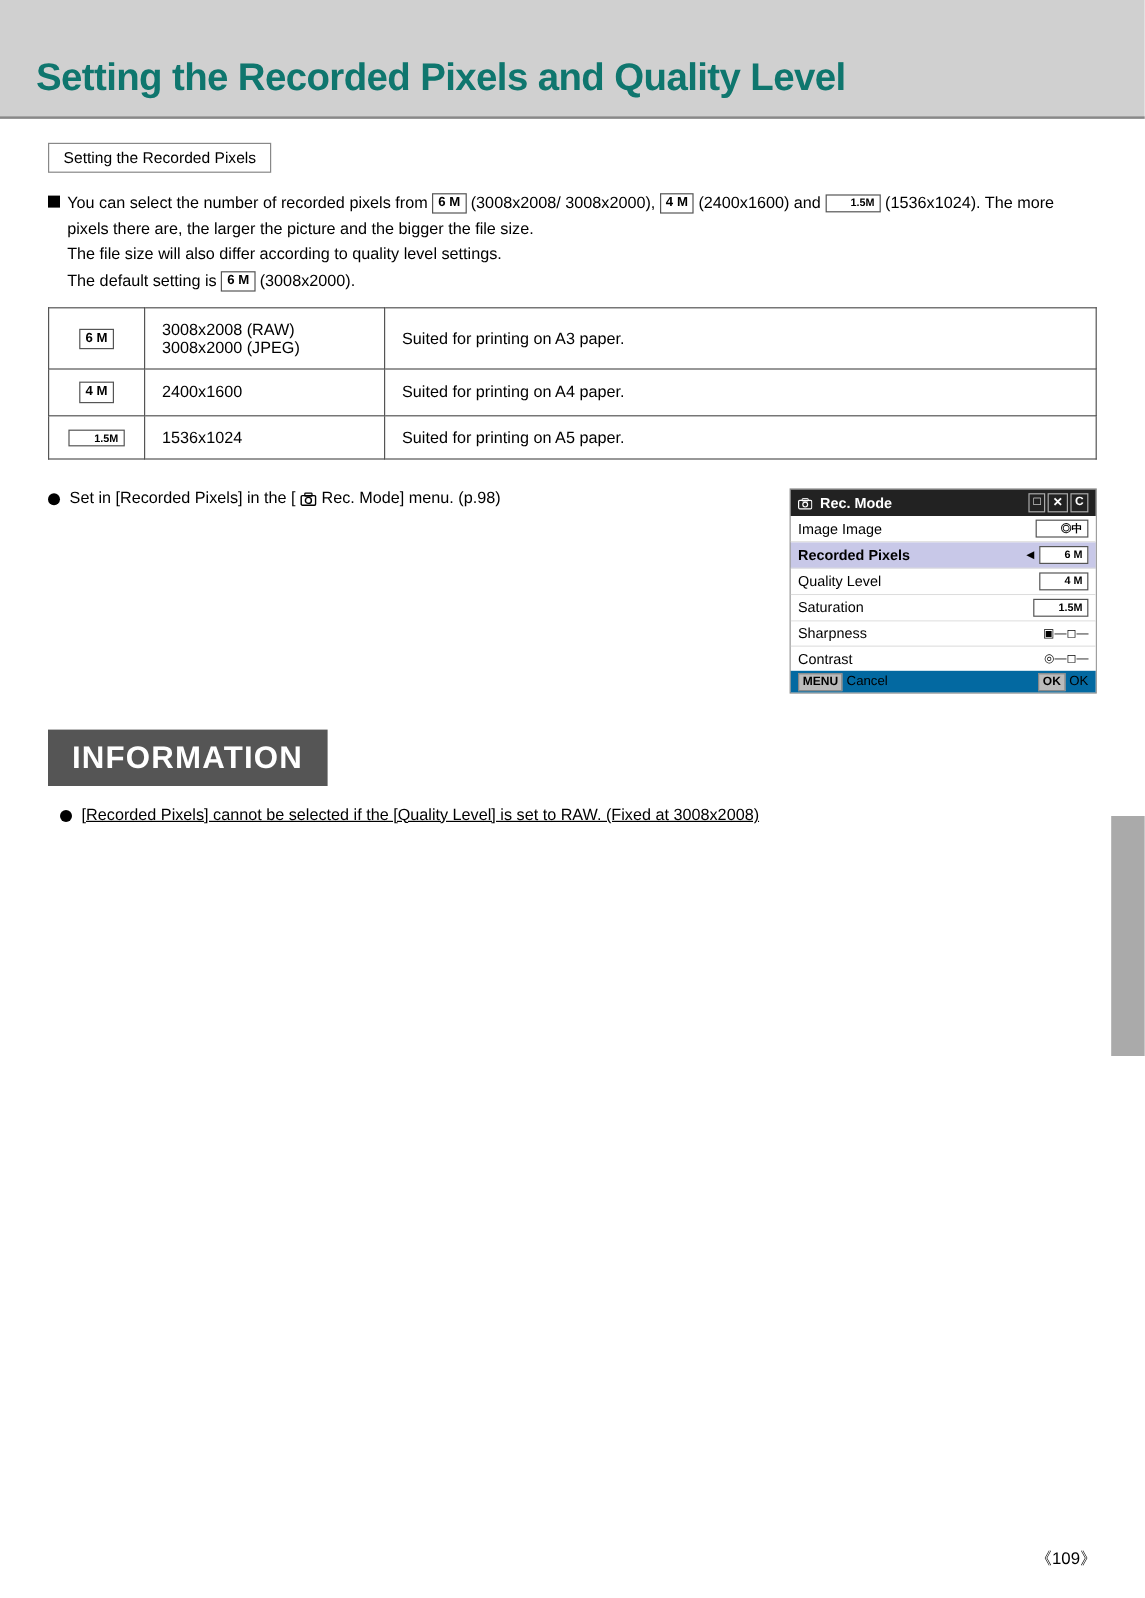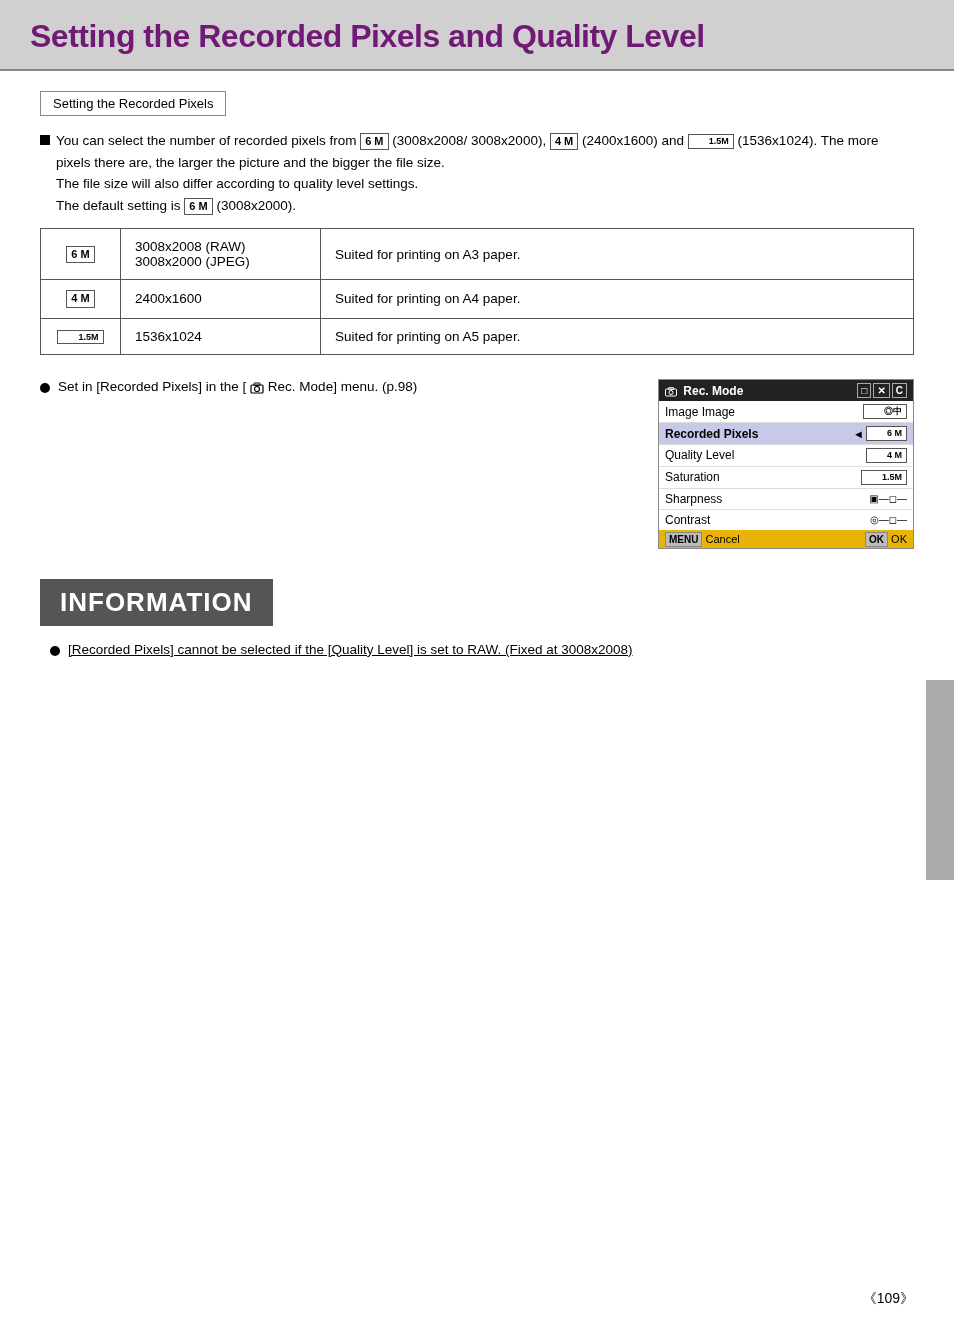--- a/index.html
+++ b/index.html
@@ -15,22 +15,23 @@
 
     
     .page-header {
       background: #d0d0d0;
       padding: 18px 30px 14px 30px;
       border-bottom: 2px solid #888;
     }
     .page-header h1 {
       font-size: 32px;
       font-weight: 900;
-      color: #701a75;
+      color: #0f766e;
       letter-spacing: -0.5px;
+      margin-top: 28px;
     }
 
     
     .content {
       padding: 20px 40px 20px 40px;
     }
 
     
     .section-tab {
       display: inline-block;
@@ -163,21 +164,21 @@
     .menu-row-value {
       font-size: 11px;
       display: flex;
       align-items: center;
       gap: 2px;
     }
     .menu-footer {
       display: flex;
       align-items: center;
       justify-content: space-between;
-      background: #eab308;
+      background: #0369a1;
       padding: 3px 6px;
       font-size: 11px;
     }
     .menu-footer-btn {
       font-size: 10px;
       border: 1px solid #888;
       padding: 1px 3px;
       background: #bbb;
       font-weight: bold;
     }

